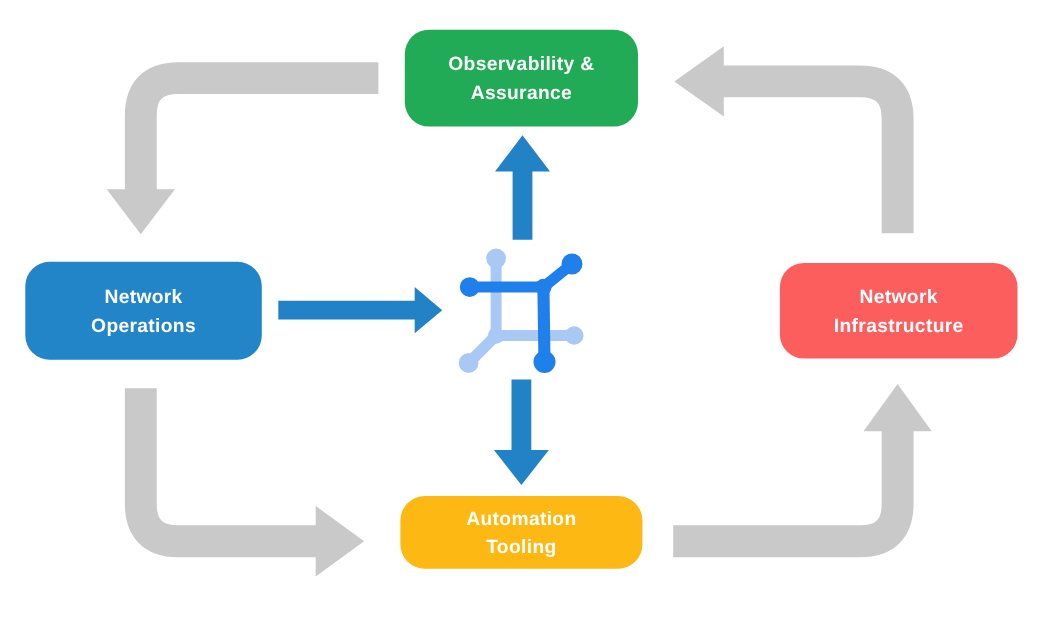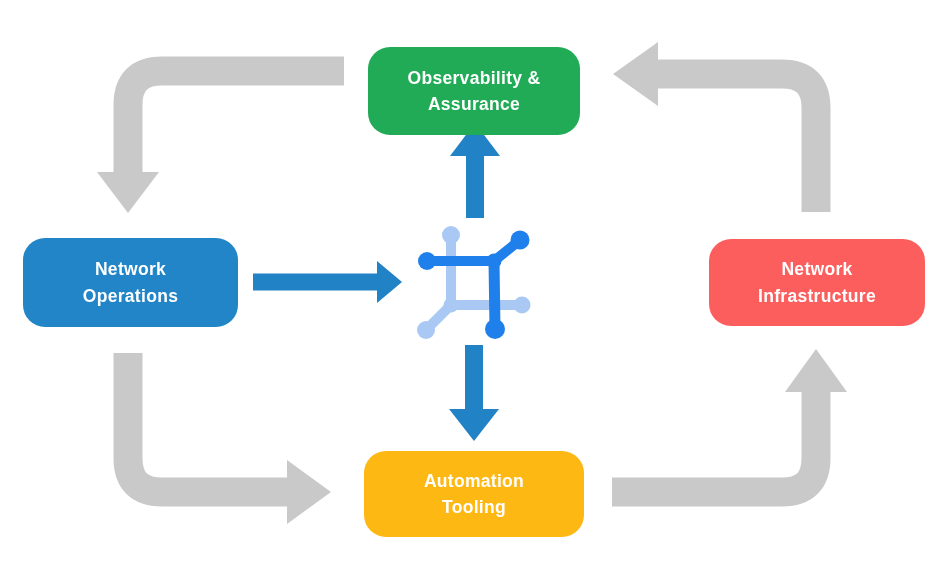--- a/index.html
+++ b/index.html
@@ -32,24 +32,24 @@
     text-align: center;
   }
   .node-label {
     color: #ffffff;
     font-size: 17.5px;
     font-weight: 600;
     line-height: 1.5;
     letter-spacing: 0.3px;
     white-space: pre-line;
   }
-  #node-observability  { left: 368px; top: 27px;  width: 212px; height: 88px; margin-top: 20px; }
+  #node-observability  { left: 368px; top: 27px;  width: 212px; height: 88px; }
   #node-operations     { left: 23px;  top: 238px; width: 215px; height: 89px; }
   #node-infrastructure { left: 709px; top: 239px; width: 216px; height: 87px; }
-  #node-automation     { left: 364px; top: 451px; width: 220px; height: 86px; }
+  #node-automation     { left: 364px; top: 451px; width: 220px; height: 66px; }
 </style>
 </head>
 <body>
 
 <div id="canvas">
 
   <svg id="arrow-layer" viewBox="0 0 948 570" xmlns="http://www.w3.org/2000/svg">
 
     <g>
       <path d="M344 71 H162 Q128 71 128 105 V174" fill="none" stroke-width="29" stroke="#c9c9c9"></path>

